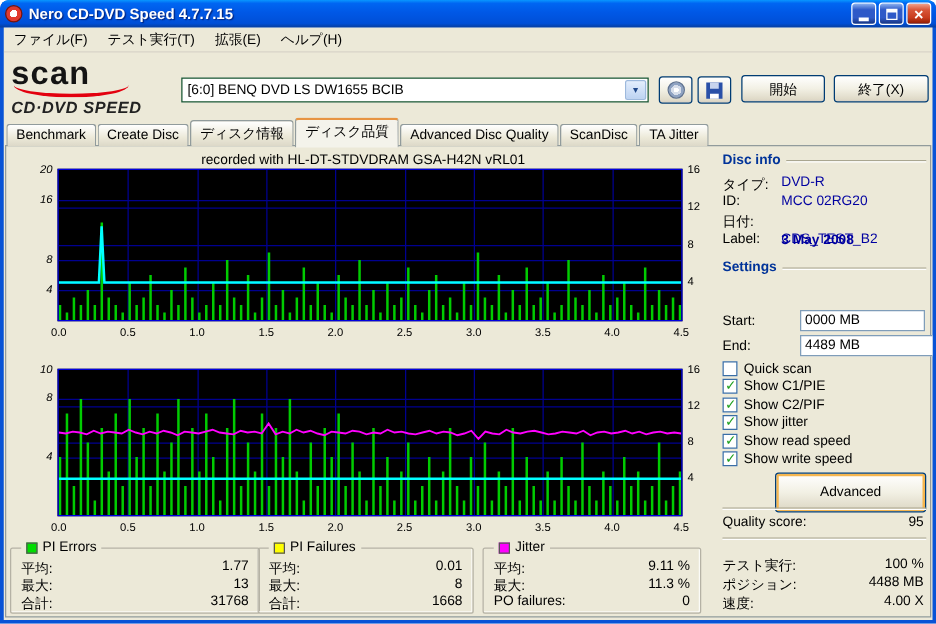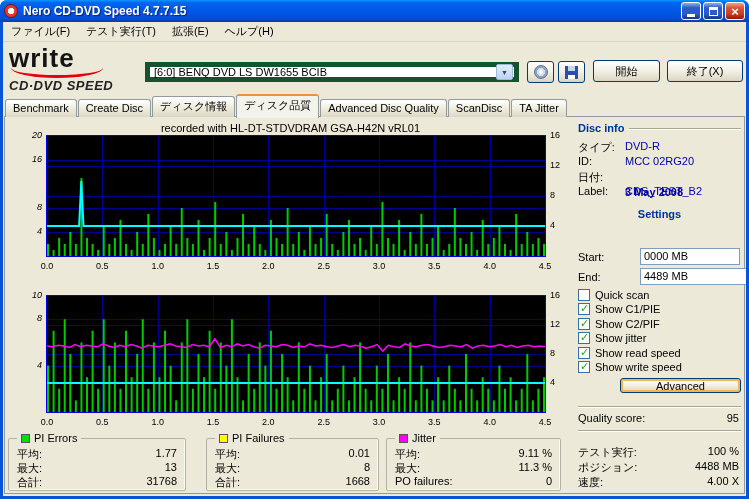--- a/index.html
+++ b/index.html
@@ -18,21 +18,21 @@
   .winbody { position:absolute; left:3px; top:22px; width:743px; height:474px; background:#ECE9D8; overflow:hidden; }
 
   .menubar { position:absolute; left:0; top:0; width:743px; height:20px; display:flex; align-items:center; border-bottom:1px solid #D8D4C8; }
   .menu-item { font-size:11px; padding:3px 8px; color:#000; }
 
   .logo { position:absolute; left:6px; top:24px; width:134px; height:48px; }
   .logo .l1 { font-size:26px; font-weight:bold; letter-spacing:1px; color:#141414; line-height:24px; }
   .swoosh { position:absolute; left:2px; top:22px; width:92px; height:10px; border-bottom:3px solid #E3000F; border-radius:0 0 50% 50%/0 0 100% 100%; }
   .logo .l2 { position:absolute; left:0; top:32px; font-size:13px; font-weight:bold; font-style:italic; color:#222; letter-spacing:0.5px; }
 
-  .combo { position:absolute; background:#fff; border:5px solid #14532d; font-size:11px; display:flex; align-items:center; padding-left:4px; }
+  .combo { position:absolute; background:#fff; border:1px solid #14532d; font-size:11px; display:flex; align-items:center; padding-left:4px; }
   .combo .txt { flex:1; white-space:nowrap; overflow:hidden; }
   .combo-btn { width:17px; height:16px; margin:0 1px; background:linear-gradient(180deg,#E3EEFD,#BDD3F2); border:1px solid #9DB9DD; border-radius:2px; display:flex; align-items:center; justify-content:center; font-size:7px; color:#21498B; }
 
   .xp-btn { position:absolute; border:1px solid #003C74; border-radius:3px; background:linear-gradient(180deg,#FFFFFF,#F2F0E4 50%,#E0DBC9 90%,#D8D0C4); font-size:11px; color:#000; display:flex; align-items:center; justify-content:center; }
   .xp-btn.gold { box-shadow:inset 0 0 0 2px #F5B64F; }
   .disc-ico { width:14px; height:14px; border-radius:50%; background:radial-gradient(circle,#ffffff 0 2px,#D7DEEA 2px 4px,#8FA3C2 4px 7px); border:1px solid #5F7290; }
   .floppy { width:13px; height:13px; background:#2A50A8; position:relative; }
   .floppy::before { content:""; position:absolute; left:3px; top:0; width:7px; height:5px; background:#C8D4EE; }
   .floppy::after { content:""; position:absolute; left:3px; bottom:0; width:7px; height:4px; background:#fff; }
   .refresh-g { color:#1B7E1B; font-weight:bold; font-size:13px; line-height:13px; }
@@ -89,21 +89,21 @@
   <div class="winbody">
 
     <div class="menubar">
       <span class="menu-item">ファイル(F)</span>
       <span class="menu-item">テスト実行(T)</span>
       <span class="menu-item">拡張(E)</span>
       <span class="menu-item">ヘルプ(H)</span>
     </div>
 
     <div class="logo">
-      <div class="l1">write</div>
+      <div class="l1">scan</div>
       <div class="swoosh"></div>
       <div class="l2">CD·DVD SPEED</div>
     </div>
 
     <div class="combo" style="left:142px;top:40px;width:374px;height:20px;">
       <span class="txt">[6:0]   BENQ DVD LS DW1655 BCIB</span>
       <span class="combo-btn">▼</span>
     </div>
 
     <div class="xp-btn" style="left:524px;top:39px;width:27px;height:22px;">
@@ -388,21 +388,21 @@
     </div>
     <span class="info-label" style="top:118px;">タイプ:</span>
     <span class="info-value" style="top:118px;">DVD-R</span>
     <span class="info-label" style="top:133px;">ID:</span>
     <span class="info-value" style="top:133px;">MCC 02RG20</span>
     <span class="info-label" style="top:148px;">日付:</span>
     <span class="info-value" style="top:164px;font-weight:bold;">3 May 2008</span>
     <span class="info-label" style="top:163px;">Label:</span>
     <span class="info-value" style="top:163px;">CDS_TEST_B2</span>
 
-    <div class="sec-head" style="top:186px;flex-direction:column;">
+    <div class="sec-head" style="top:186px;">
       <span class="name">Settings</span>
         <span class="rule"></span>
     </div>
     <div class="combo" style="left:575px;top:202px;width:112px;height:20px;">
       <span class="txt">4 X CLV</span>
       <span class="combo-btn">▼</span>
     </div>
     <div class="xp-btn" style="left:697px;top:201px;width:26px;height:22px;">
       <span class="refresh-g">↻</span>
     </div>
@@ -429,21 +429,21 @@
     </div>
     <div class="cb-row" style="top:325px;">
       <span class="xp-check on"></span>
       <span class="cb-label">Show read speed</span>
     </div>
     <div class="cb-row" style="top:339px;">
       <span class="xp-check on"></span>
       <span class="cb-label">Show write speed</span>
     </div>
 
-    <div class="xp-btn gold" style="left:617px;top:356px;width:121px;height:15px;z-index:2;">Advanced</div>
+    <div class="xp-btn gold" style="left:617px;top:356px;width:121px;height:32px;z-index:2;">Advanced</div>
 
     <div class="hsep" style="top:384px;"></div>
     <div class="kv-row" style="top:390px;">
       <span>Quality score:</span>
       <span>95</span>
     </div>
     <div class="hsep" style="top:408px;"></div>
 
     <div class="kv-row" style="top:423px;">
       <span>テスト実行:</span>
@@ -451,21 +451,21 @@
     </div>
     <div class="kv-row" style="top:438px;">
       <span>ポジション:</span>
       <span>4488 MB</span>
     </div>
     <div class="kv-row" style="top:453px;">
       <span>速度:</span>
       <span>4.00 X</span>
     </div>
 
-    <div class="group" style="left:5px;width:178px;">
+    <div class="group" style="left:5px;width:200px;">
       <div class="group-title">
         <span class="legend-sq" style="background: rgb(0, 221, 0);"></span>
         <span>PI Errors</span>
       </div>
       <div class="g-row" style="top:8px;">
           <span>平均:</span>
           <span>1.77</span>
         </div>
       <div class="g-row" style="top:22px;">
           <span>最大:</span>

